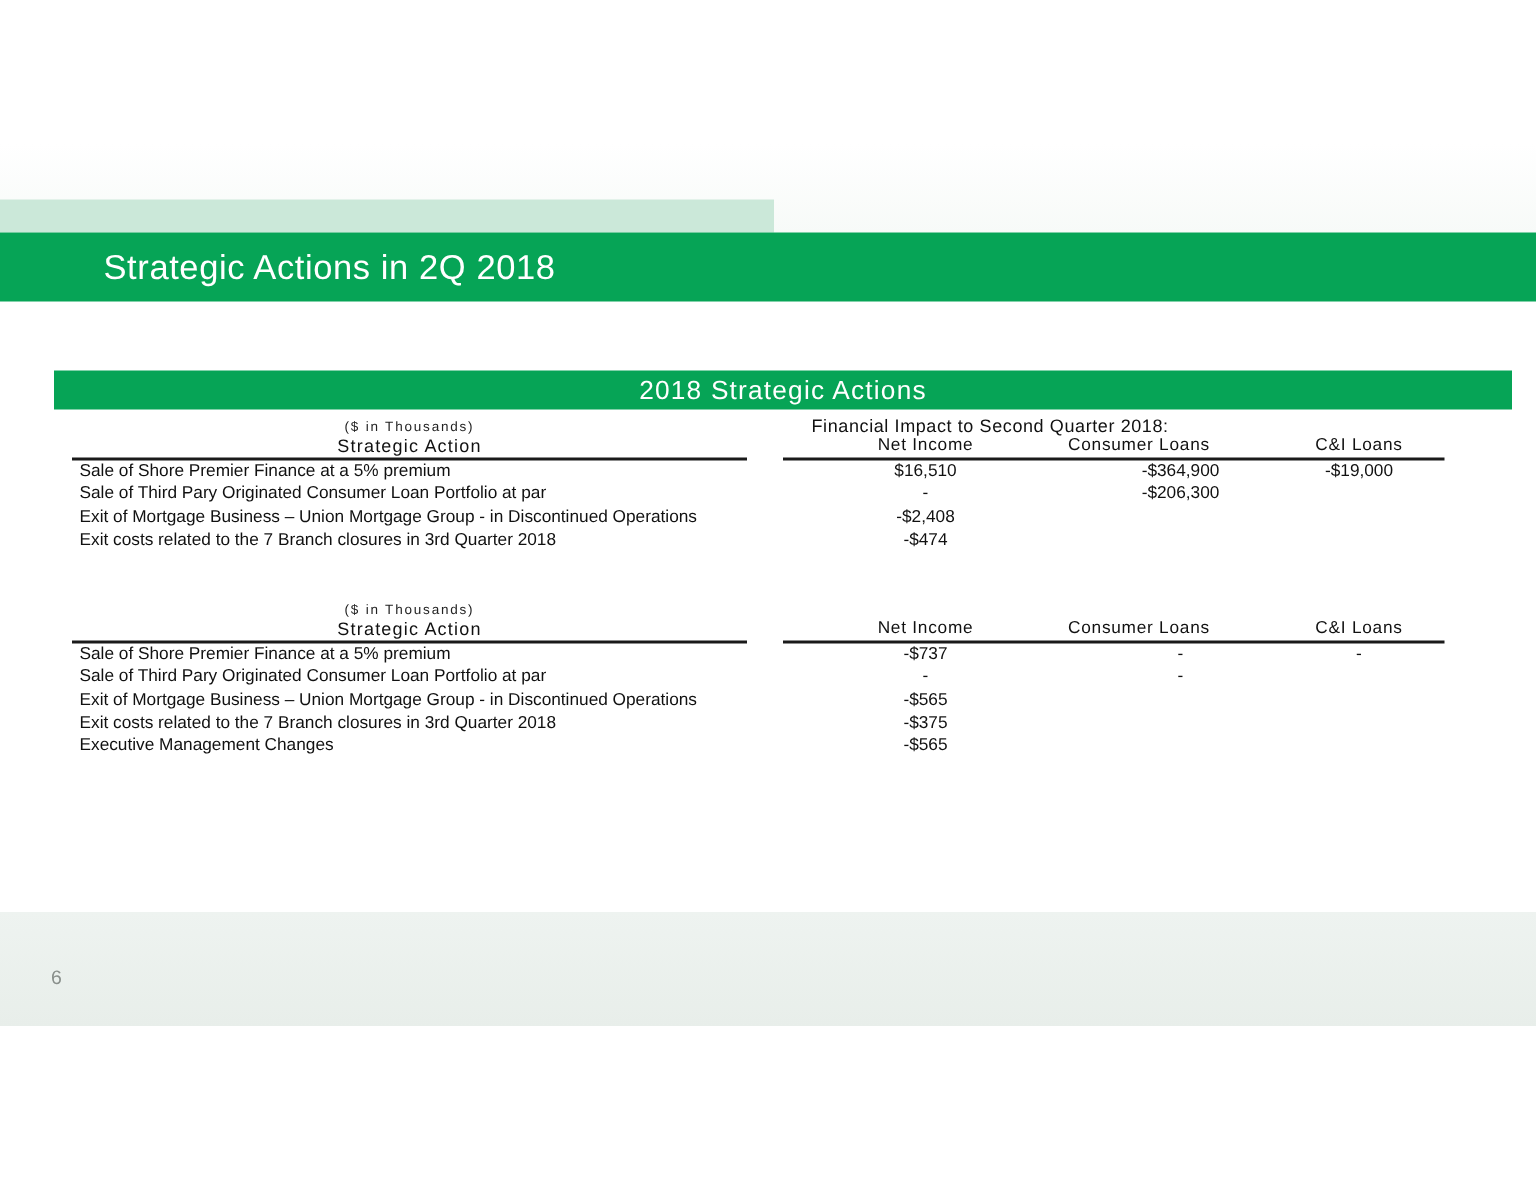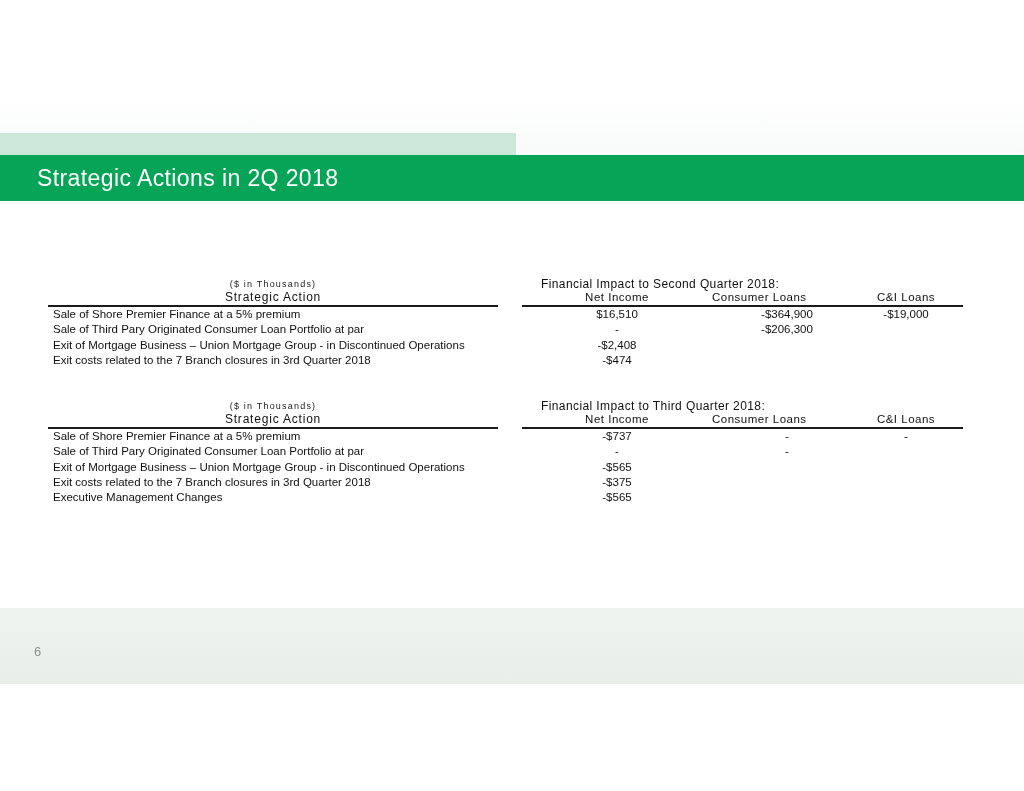--- a/index.html
+++ b/index.html
@@ -11,21 +11,21 @@
   .slide{position:relative;width:1024px;height:791px;overflow:hidden;background:#ffffff;}
 
   
   .top-fade{position:absolute;left:0;top:96px;width:1024px;height:59px;
     background:linear-gradient(to bottom,#ffffff,#f7faf8);}
 
   .accent-block{position:absolute;left:0;top:133px;width:516px;height:22px;background:#cbe8d9;}
 
   .title-bar{position:absolute;left:0;top:155px;width:1024px;height:46px;background:#06a456;}
   .title-bar .title{color:#ffffff;font-size:23px;letter-spacing:0.4px;line-height:46px;
-    padding-left:37px;white-space:nowrap;}
+    padding-left:37px;white-space:nowrap;margin-left:32px;}
 
   .banner{position:absolute;left:36px;top:247px;width:972px;height:26px;background:#06a456;
     color:#ffffff;text-align:center;line-height:26px;font-size:17.5px;letter-spacing:0.8px;}
 
   .section{position:absolute;left:0;width:1024px;height:122px;color:#111111;}
   .units{position:absolute;left:48px;top:2px;width:450px;text-align:center;
     font-size:9px;letter-spacing:1.2px;color:#222222;white-space:nowrap;}
   .impact{position:absolute;left:541px;top:0;width:443px;text-align:left;
     font-size:12px;letter-spacing:0.4px;line-height:14px;white-space:nowrap;}
   .lhead{position:absolute;left:48px;top:13px;width:450px;height:15px;text-align:center;
@@ -54,20 +54,23 @@
 
 <div class="slide">
 
   <div class="top-fade"></div>
   <div class="accent-block"></div>
 
   <div class="title-bar">
     <div class="title">Strategic Actions in 2Q 2018</div>
   </div>
 
+  <div class="banner">
+    <span>2018 Strategic Actions</span>
+  </div>
 
   <div class="section" style="top:277px">
     <div class="units">($ in Thousands)</div>
     <div class="impact">Financial Impact to Second Quarter 2018:</div>
     <div class="lhead">Strategic Action</div>
     <div class="cols">
       <span class="c1">Net Income</span>
       <span class="c2">Consumer Loans</span>
       <span class="c3">C&amp;I Loans</span>
     </div>
@@ -95,21 +98,20 @@
     <div class="trow" style="top:76px">
       <span class="action">Exit costs related to the 7 Branch closures in 3rd Quarter 2018</span>
       <span class="v1">-$474</span>
       <span class="v2"></span>
       <span class="v3"></span>
     </div>
   </div>
 
   <div class="section" style="top:399px">
     <div class="units">($ in Thousands)</div>
-    <div class="impact">Financial Impact to Third Quarter 2018:</div>
     <div class="lhead">Strategic Action</div>
     <div class="cols">
       <span class="c1">Net Income</span>
       <span class="c2">Consumer Loans</span>
       <span class="c3">C&amp;I Loans</span>
     </div>
     <div class="hline"></div>
     <div class="rline"></div>
 
     <div class="trow" style="top:30px">

